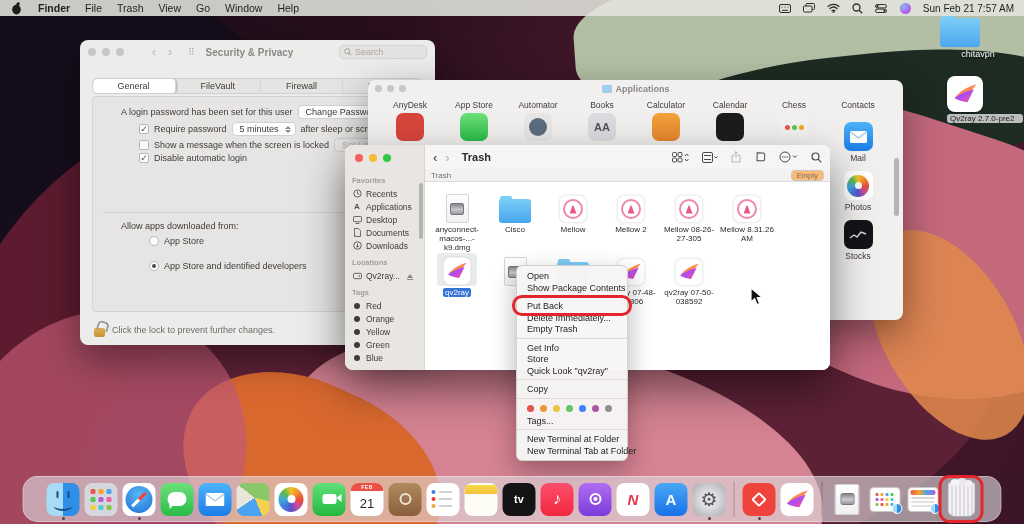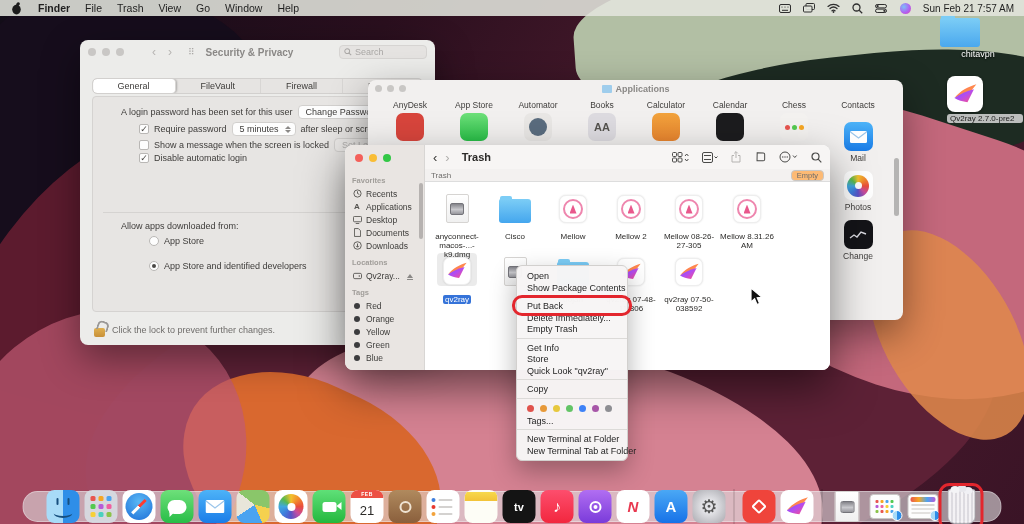--- a/index.html
+++ b/index.html
@@ -110,21 +110,21 @@
   .tw-nav.fwd { color:#b0aeac; }
   .tw-title { font-weight:bold; font-size:11px; color:#2c2b29; margin-left:4px; }
   .tw-tools { margin-left:auto; display:flex; align-items:center; gap:13px; }
   .tw-header { height:13px; background:#f3f1f0; border-bottom:1px solid #ddd; display:flex; align-items:center; padding:0 6px; font-size:8px; color:#6f6d6b; }
   .empty-btn { margin-left:auto; border:1px solid #c9c7c5; background:#fdba74; border-radius:4px; font-size:7.5px; padding:0 5px; color:#6f6d6b; }
   .tw-content { flex:1; background:#fff; position:relative; }
   .frow { position:absolute; left:3px; display:flex; }
   .frow1 { top:8px; } .frow2 { top:71px; }
   .fitem { width:58px; display:flex; flex-direction:column; align-items:center; }
   .fitem .ficon { height:33px; display:flex; align-items:flex-end; justify-content:center; }
-  .flabel { margin-top:9px; font-size:8px; color:#2c2b29; text-align:center; line-height:1.15; max-width:56px; word-wrap:break-word; }
+  .flabel { margin-top:2px; font-size:8px; color:#2c2b29; text-align:center; line-height:1.15; max-width:56px; word-wrap:break-word; }
   .flabel.sel { background:#3573d9; color:#fff; border-radius:2px; padding:0 2px; }
   .ficon.selbg { background:rgba(0,0,0,.08); border-radius:4px; padding:1px 6px; }
 
   
   .icon-dmg { width:23px; height:29px; background:linear-gradient(#fff,#f0f0f0); border:1px solid #d6d4d2; border-radius:2px; display:flex; align-items:center; justify-content:center; }
   .dmg-disk { width:14px; height:12px; border-radius:2px; background:linear-gradient(#84848a,#c9c9cd 55%,#97979d); border:1px solid #74747a; }
   .icon-folder { width:32px; height:24px; background:linear-gradient(180deg,#7ccdf6,#44a6ee); border-radius:2px 3px 3px 3px; position:relative; }
   .icon-folder::before { content:""; position:absolute; top:-3px; left:1px; width:12px; height:4px; background:#7ccdf6; border-radius:2px 2px 0 0; }
   .icon-mellow { width:28px; height:28px; background:#fff; border:1px solid #eee; border-radius:7px; display:flex; align-items:center; justify-content:center; box-shadow:0 0 2px rgba(0,0,0,.12); }
   .mellow-ring { width:20px; height:20px; border-radius:50%; border:2px solid #ee86ae; display:flex; align-items:center; justify-content:center; }
@@ -138,21 +138,21 @@
   .ctx-sep { height:1px; background:#dcdad8; margin:3px 0; }
   .ctx-dots { display:flex; gap:6px; padding:3px 10px; }
   .ctx-dots span { width:7px; height:7px; border-radius:50%; }
   .putback-wrap { position:relative; }
   .anno-box { position:absolute; left:-5px; right:-5px; top:-5px; bottom:-4px; border:3px solid #e3262d; border-radius:10px; pointer-events:none; }
 
   
   .cursor { position:absolute; left:750px; top:287px; z-index:30; }
 
   
-  .dock { position:absolute; bottom:2px; left:50%; transform:translateX(-50%); height:31px; background:rgba(222,220,222,.62);
+  .dock { position:absolute; bottom:2px; left:50%; transform:translateX(-50%); height:46px; background:rgba(222,220,222,.62);
     border:1px solid rgba(255,255,255,.35); border-radius:15px; display:flex; align-items:center; padding:0 22px; gap:3px; z-index:40; }
   .ditem { position:relative; width:35px; height:40px; display:flex; align-items:center; justify-content:center; flex:none; }
   .dk { width:33px; height:33px; border-radius:8px; position:relative; display:flex; align-items:center; justify-content:center; overflow:hidden; flex:none; }
   .run { position:absolute; bottom:-1px; left:50%; transform:translateX(-50%); width:3px; height:3px; border-radius:50%; background:#48484a; }
   .dock-sep { width:1px; height:36px; background:rgba(0,0,0,.22); margin:0 4px; flex:none; }
 
   .dk-finder { background:linear-gradient(90deg,#a8dbf8 0 49%,#2e8ee8 49%); }
   .dk-finder .eye { position:absolute; top:8px; width:2px; height:7px; background:#174f7e; border-radius:1px; }
   .dk-finder .eye.l { left:10px; } .dk-finder .eye.r { right:10px; }
   .dk-finder .smile { position:absolute; bottom:5px; left:7px; right:7px; height:10px; border-bottom:2.5px solid #174f7e; border-radius:50%; }
@@ -392,21 +392,21 @@
         <span class="ph-flower" style="width:22px;height:22px;border-radius:50%;background:conic-gradient(#f3c12e,#f28a2e,#ea4d3c,#c64da0,#5a52c6,#3e7edd,#40a8de,#59b94c,#f3c12e);display:flex;align-items:center;justify-content:center;">
             <span style="width:7px;height:7px;background:#fff;border-radius:50%"></span>
           </span>
       </span>
       <span class="alabel">Photos</span>
       <span class="appico" style="background:#141418">
         <svg width="18" height="12" viewBox="0 0 18 12">
             <polyline points="1,9 5,6 8,8 12,3 17,5" fill="none" stroke="#dcdce2" stroke-width="1.4"></polyline>
           </svg>
       </span>
-      <span class="alabel">Change</span>
+      <span class="alabel">Stocks</span>
     </div>
     <div class="apps-scroll"></div>
   </div>
 
   <div class="window trash-window">
     <div class="tw-sidebar">
       <div class="tw-lights">
         <span class="tl tl-red"></span>
         <span class="tl tl-yellow"></span>
         <span class="tl tl-green"></span>

